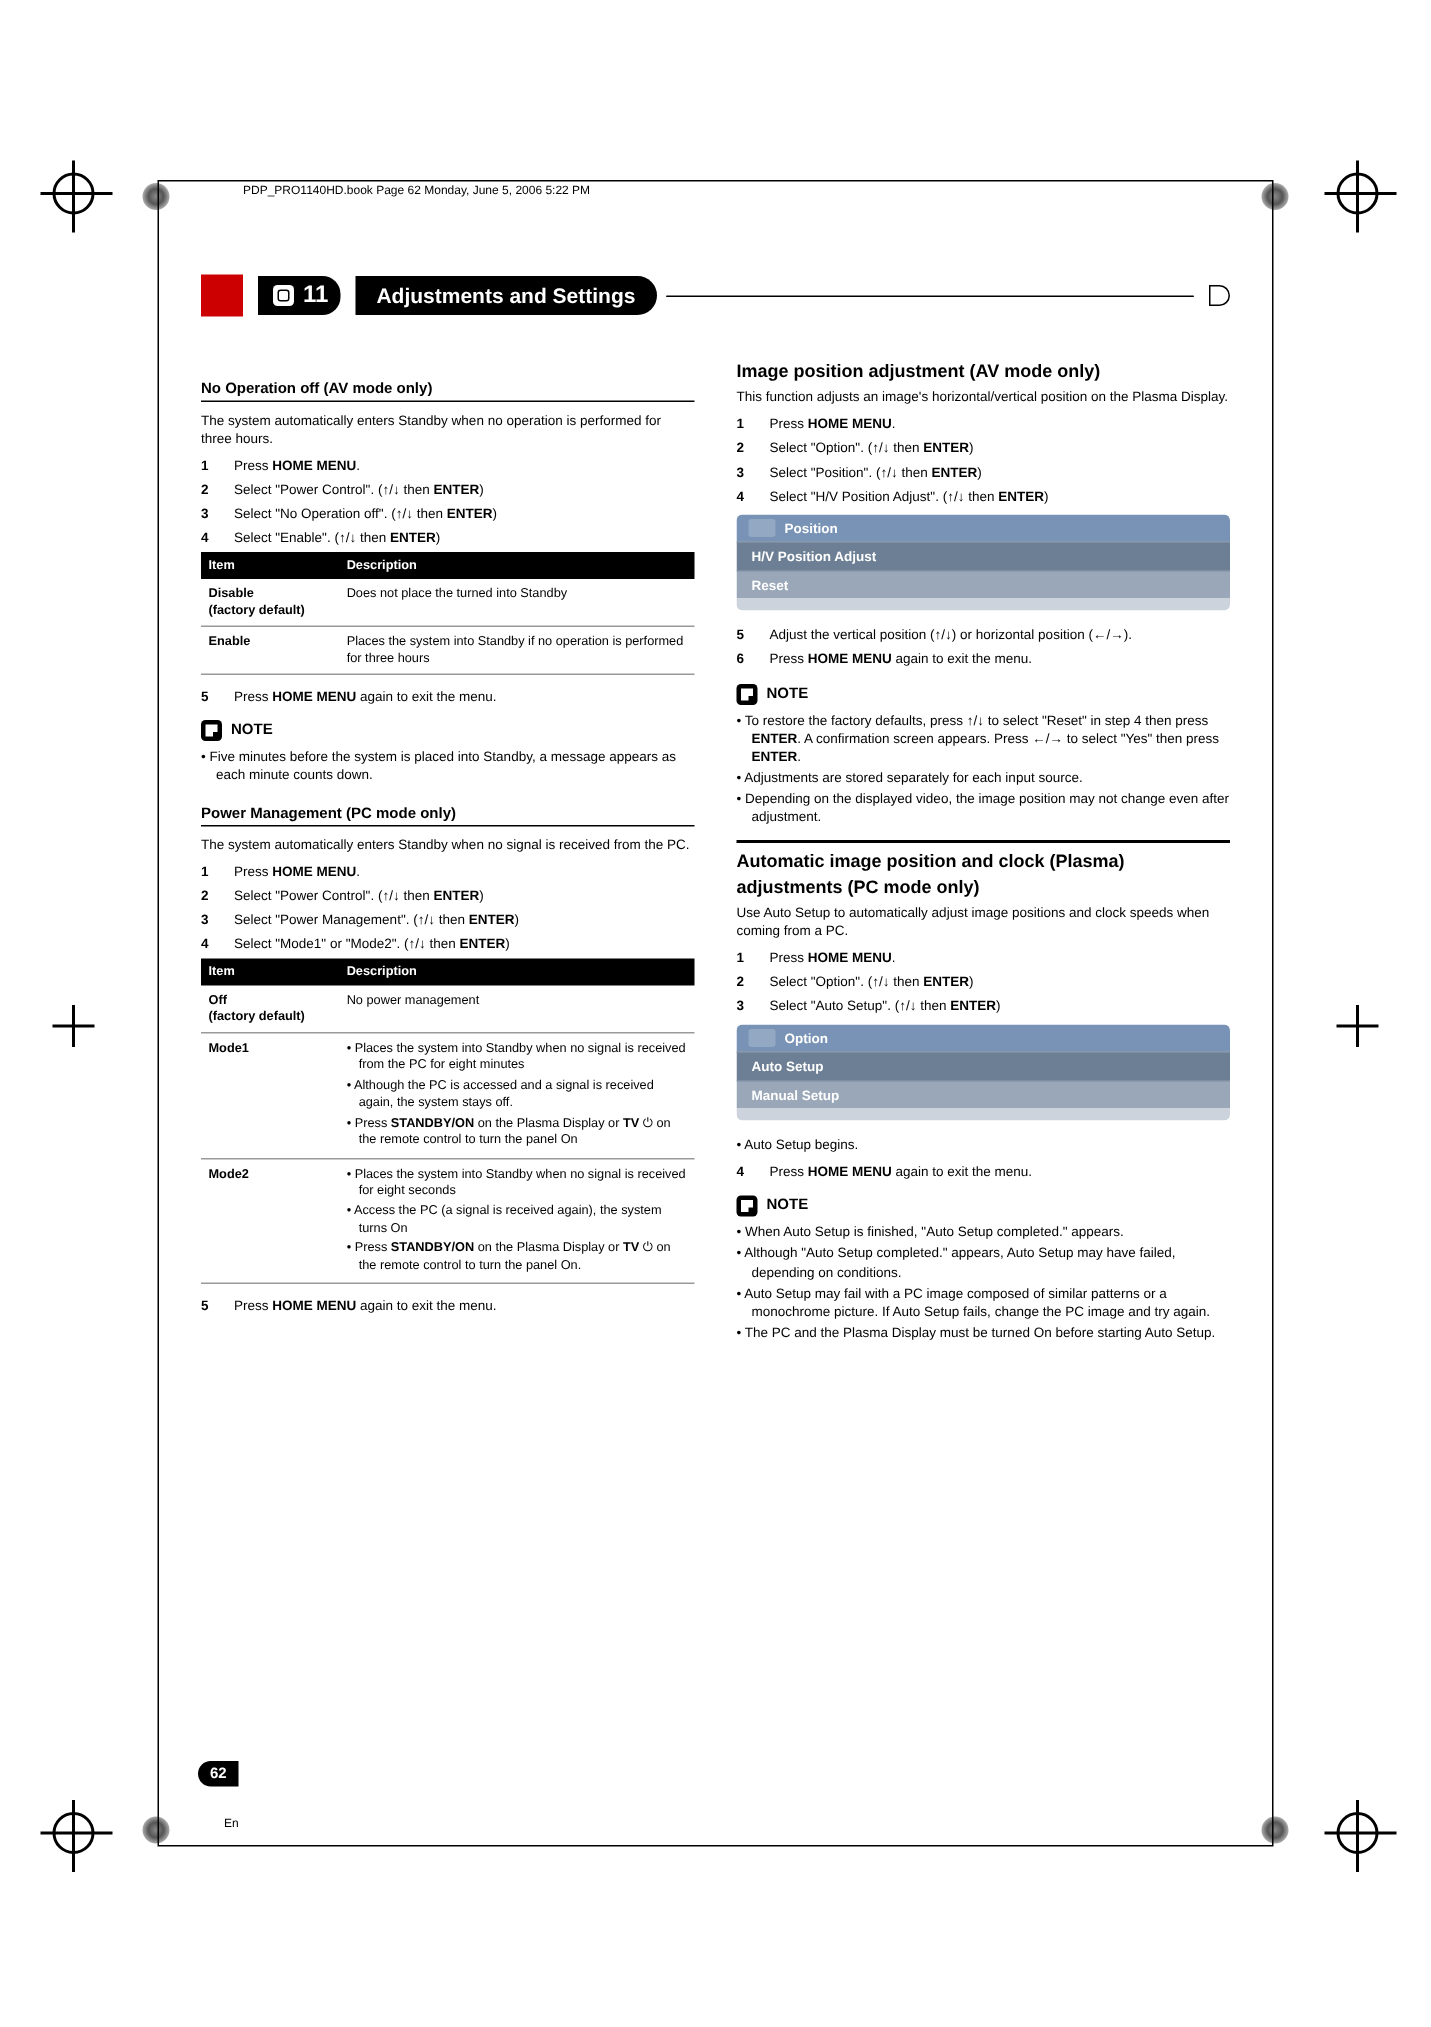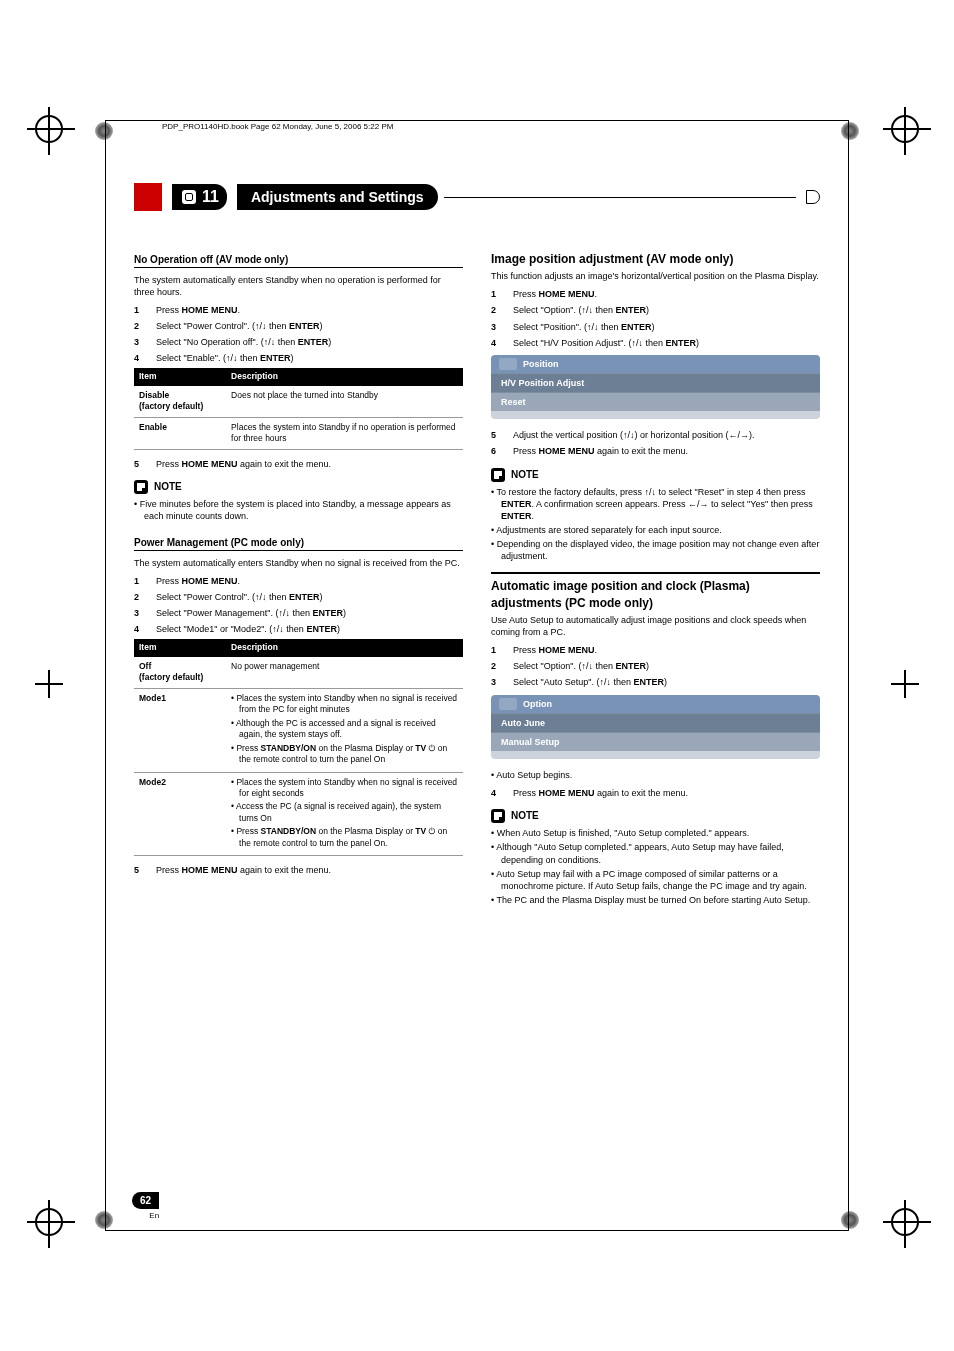--- a/index.html
+++ b/index.html
@@ -43,21 +43,21 @@
     position:relative;}
   .chap-num .dot:before{content:"";position:absolute;inset:3px;border:1px solid #000;border-radius:2px;}
   .chap-title{background:#000;color:#fff;font-weight:bold;font-size:14px;
     padding:5px 14px;border-radius:0 14px 14px 0;flex:0 0 auto;}
   .chapter-rule{flex:1 1 auto;height:1px;background:#000;border-radius:999px;margin-left:-4px;}
   .chapter-endcap{width:14px;height:14px;border:1px solid #000;border-radius:0 14px 14px 0;}
 
   .cols{display:flex;gap:28px;}
   .col{flex:1 1 0;font-size:9px;line-height:1.35;}
   .col h2{font-size:12px;font-weight:bold;margin:10px 0 3px;border-top:2px solid #000;padding-top:4px;}
-  .col h2.first{border-top:none;padding-top:0;margin-top:12px;}
+  .col h2.first{border-top:none;padding-top:0;margin-top:0;}
   .col h3{font-size:10px;font-weight:bold;margin:14px 0 3px;}
   .col .rule-under{border-bottom:1px solid #000;margin-bottom:6px;}
   .col p{margin:2px 0 6px;}
   .step{display:flex;gap:10px;margin:4px 0;}
   .step .n{font-weight:bold;width:12px;flex:0 0 12px;}
   .step .t b{font-weight:bold;}
   .arrow{font-family:Arial;font-size:9px;}
   table.desc{width:100%;border-collapse:collapse;margin:4px 0 8px;font-size:8.5px;}
   table.desc th{background:#000;color:#fff;text-align:left;padding:3px 5px;font-weight:bold;margin-left:19px;}
   table.desc td{padding:4px 5px;vertical-align:top;border-bottom:1px solid #999;}
@@ -80,21 +80,21 @@
     display:flex;align-items:center;gap:6px;}
   .osd-menu .hdr .micon{display:inline-block;width:18px;height:12px;background:#fff3;
     border-radius:2px;}
   .osd-menu .row{background:#9aa7b8;color:#fff;padding:3px 10px;border-top:1px solid #7f8fa3;font-weight:bold;}
   .osd-menu .row.sel{background:#6d7f95;}
   .osd-menu .pad{background:#cdd3dc;height:8px;}
 
   .page-num-box{position:absolute;left:26px;bottom:10px;text-align:center;}
   .page-num{background:#000;color:#fff;font-weight:bold;font-size:10px;
     padding:3px 8px;border-radius:12px 0 0 12px;display:inline-block;}
-  .page-lang{font-size:8px;margin-top:2px;display:block;text-align:right;}
+  .page-lang{font-size:8px;margin-top:20px;display:block;text-align:right;}
 </style>
 </head>
 <body>
 
 <div class="reg tl"></div>
 <div class="reg tr"></div>
 <div class="reg bl"></div>
 <div class="reg br"></div>
 <div class="mid-cross l"></div>
 <div class="mid-cross r"></div>
@@ -310,21 +310,21 @@
             <span class="n">3</span>
             <span class="t">Select "Auto Setup". (<span class="arrow">↑/↓</span> then <b>ENTER</b>)</span>
           </div>
         </div>
 
       <div class="osd-menu">
         <div class="hdr">
             <span class="micon"></span>
           <span>Option</span>
           </div>
-        <div class="row sel">Auto June</div>
+        <div class="row sel">Auto Setup</div>
         <div class="row">Manual Setup</div>
         <div class="pad"></div>
       </div>
 
       <ul class="bullets">
           <li>Auto Setup begins.</li>
         </ul>
       <div class="step">
           <span class="n">4</span>
         <span class="t"><span>Press </span><b>HOME MENU</b><span> again to exit the menu.</span></span>

